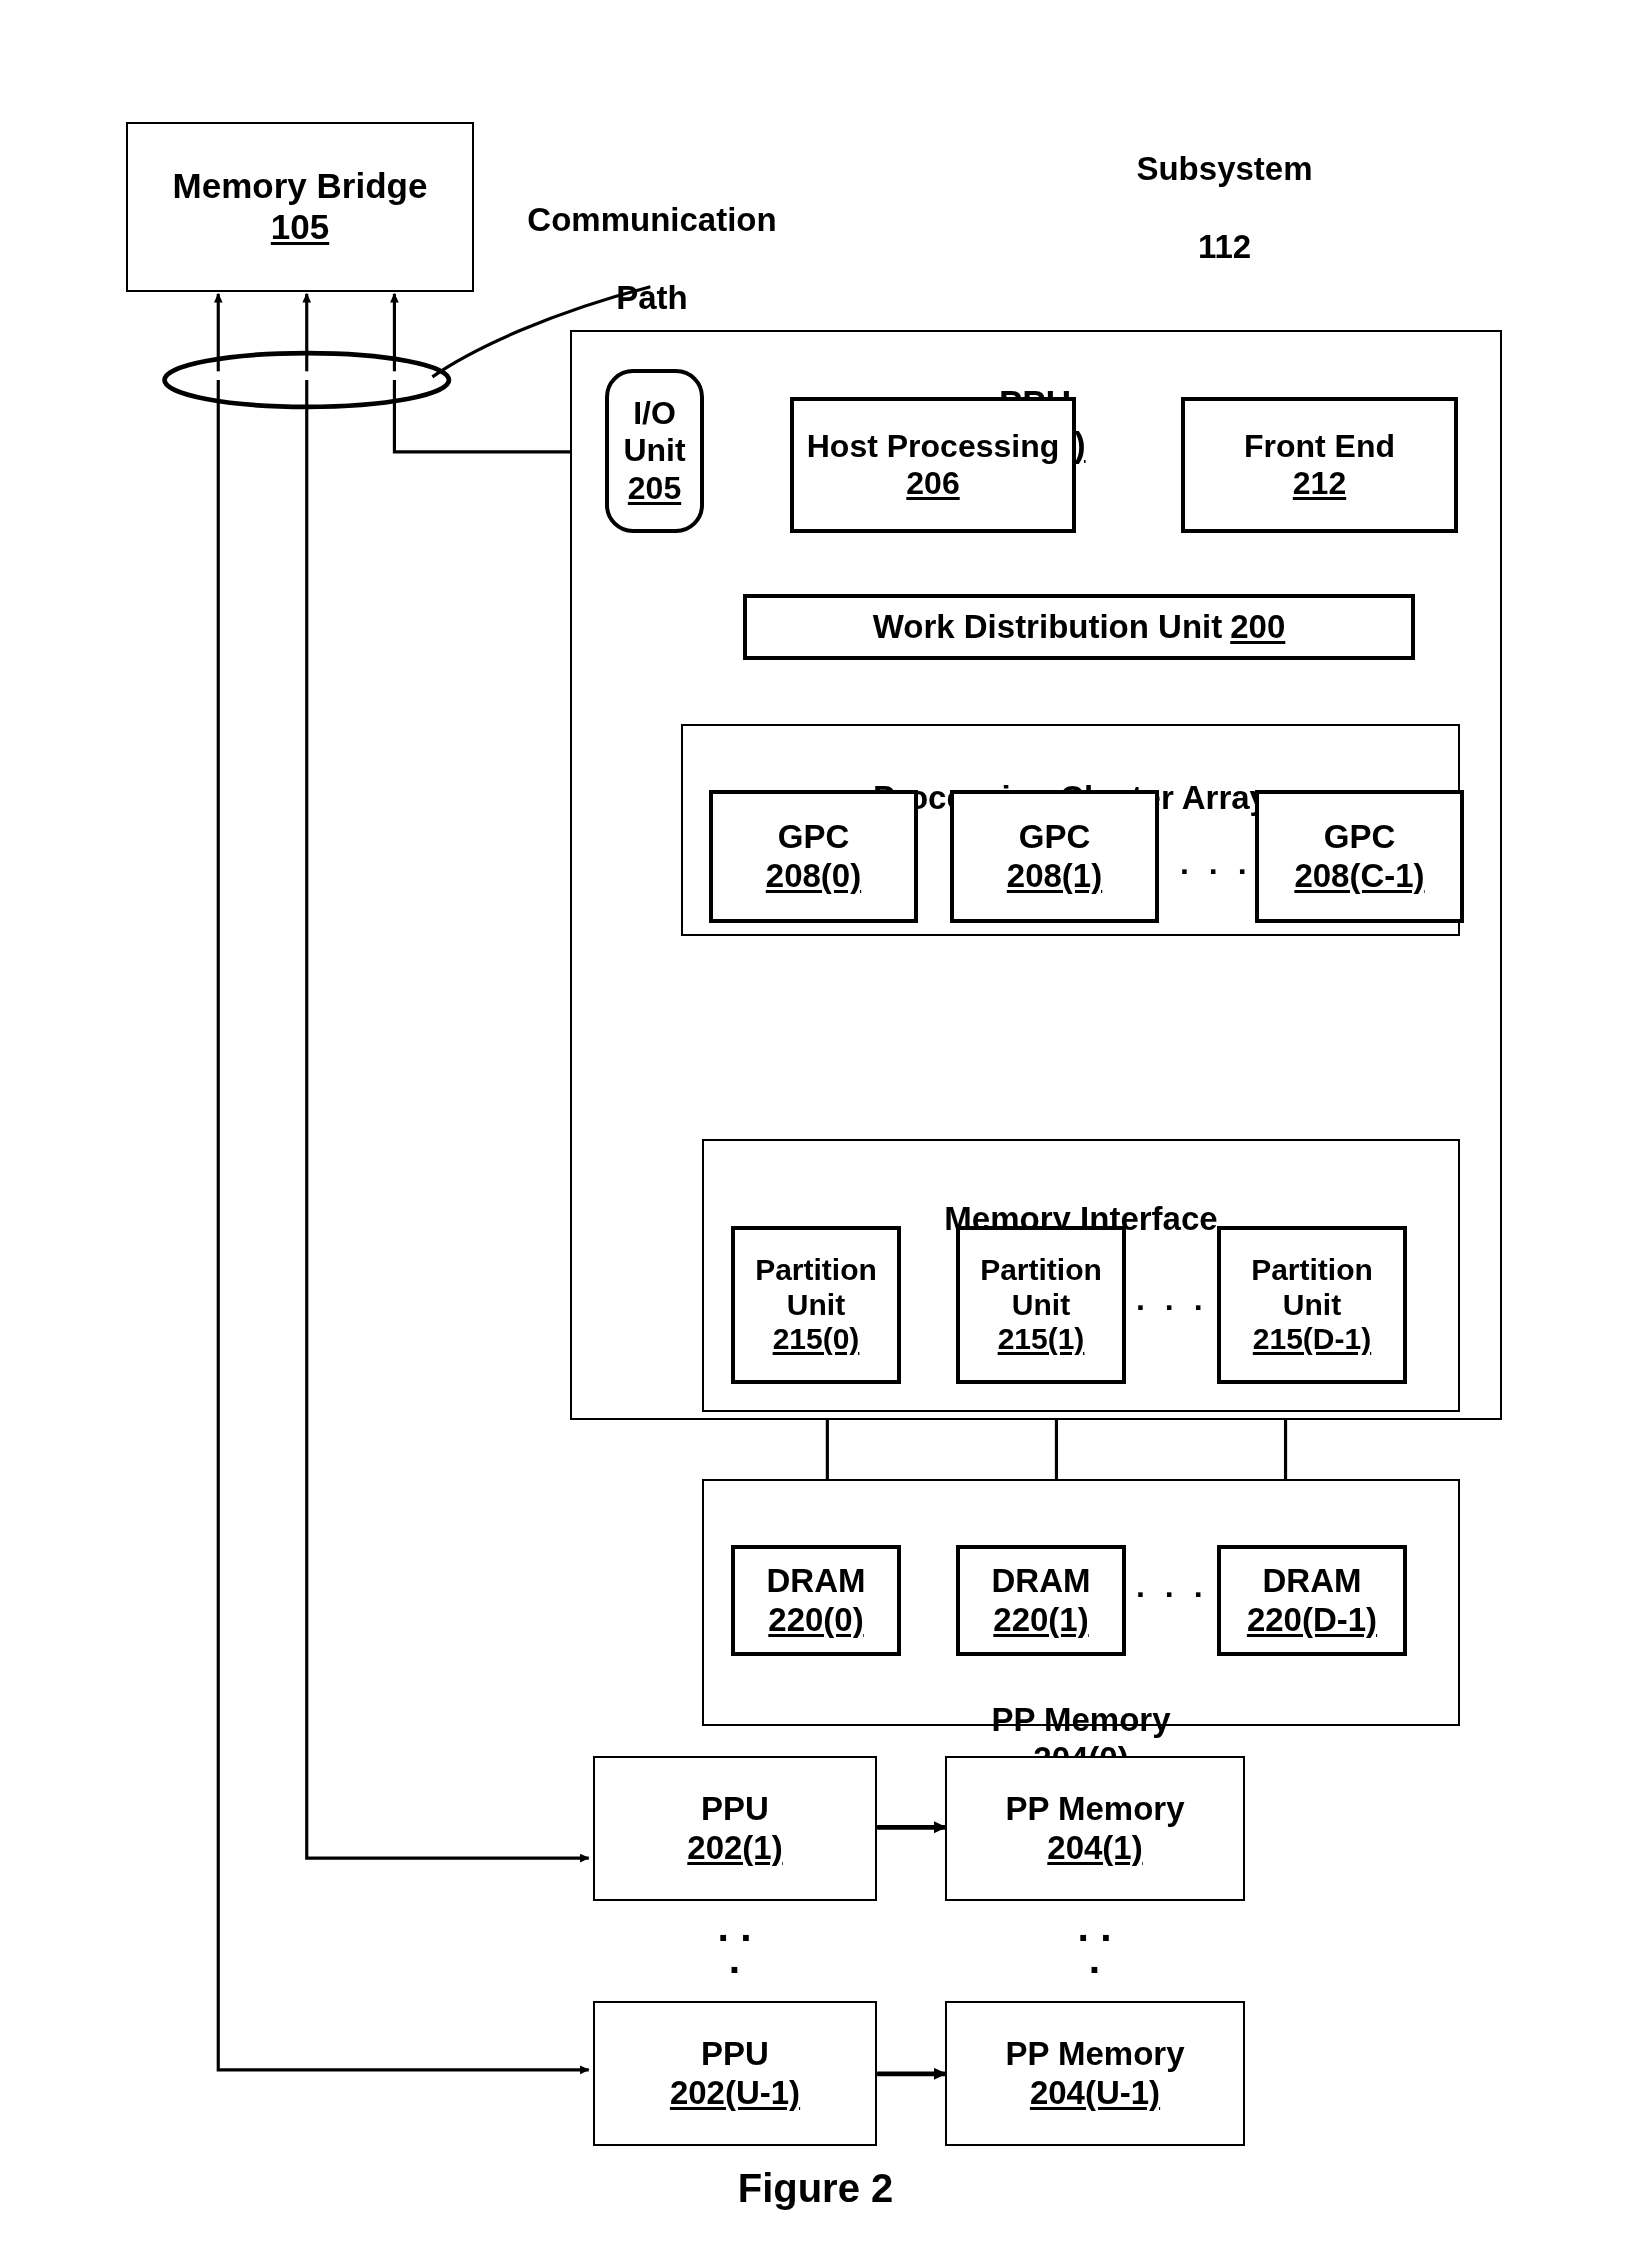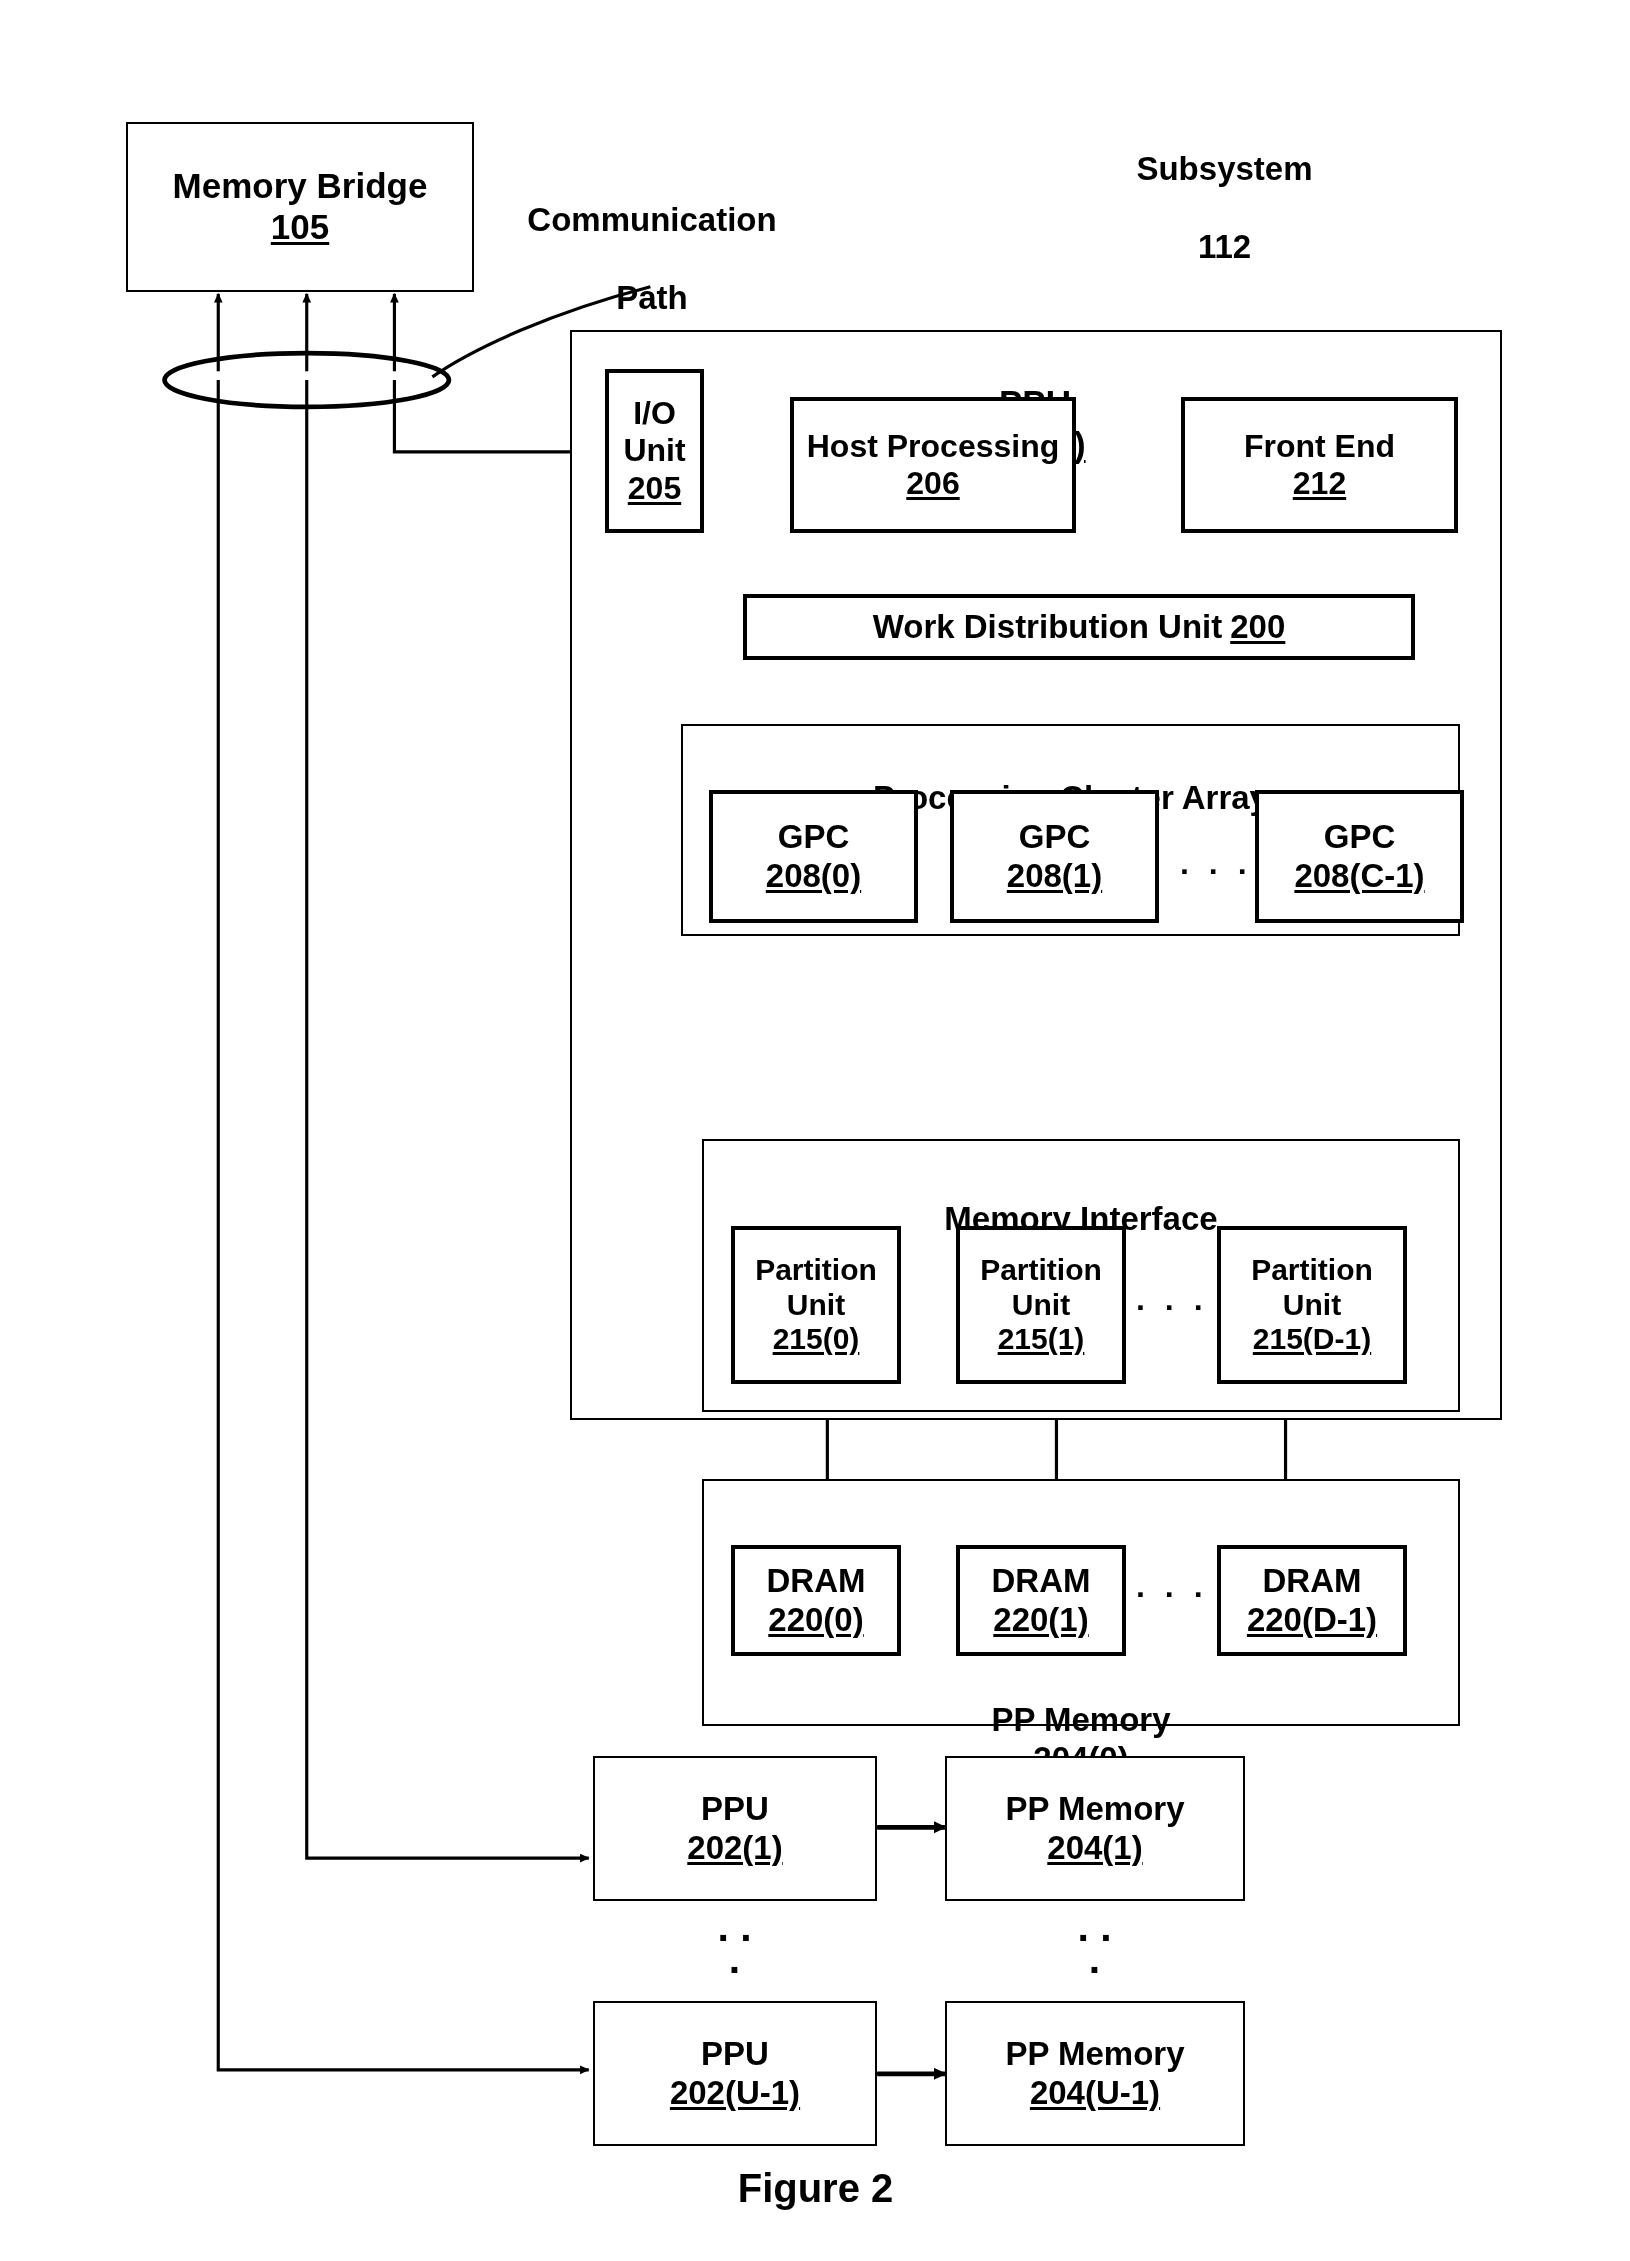--- a/index.html
+++ b/index.html
@@ -137,21 +137,21 @@
     <div>112</div>
   </div>
 
   <div class="container thin" style="left:570px;top:330px;width:932px;height:1090px;"></div>
 
   <div class="lbl" style="left:861px;top:341px;width:348px;font-size:35px;">
     <span>PPU</span>
     <span class="u">202(0)</span>
   </div>
 
-  <div class="box thick" style="left:605px;top:369px;width:99px;height:164px;font-size:32px;">
+  <div class="box thick" style="left:605px;top:369px;width:99px;height:164px;font-size:32px;border-radius:28px;">
     <span>I/O</span>
     <span>Unit</span>
     <span class="u">205</span>
   </div>
 
   <div class="box thick" style="left:790px;top:397px;width:286px;height:136px;font-size:32px;">
     <span>Host Processing</span>
     <span class="u">206</span>
   </div>
 

